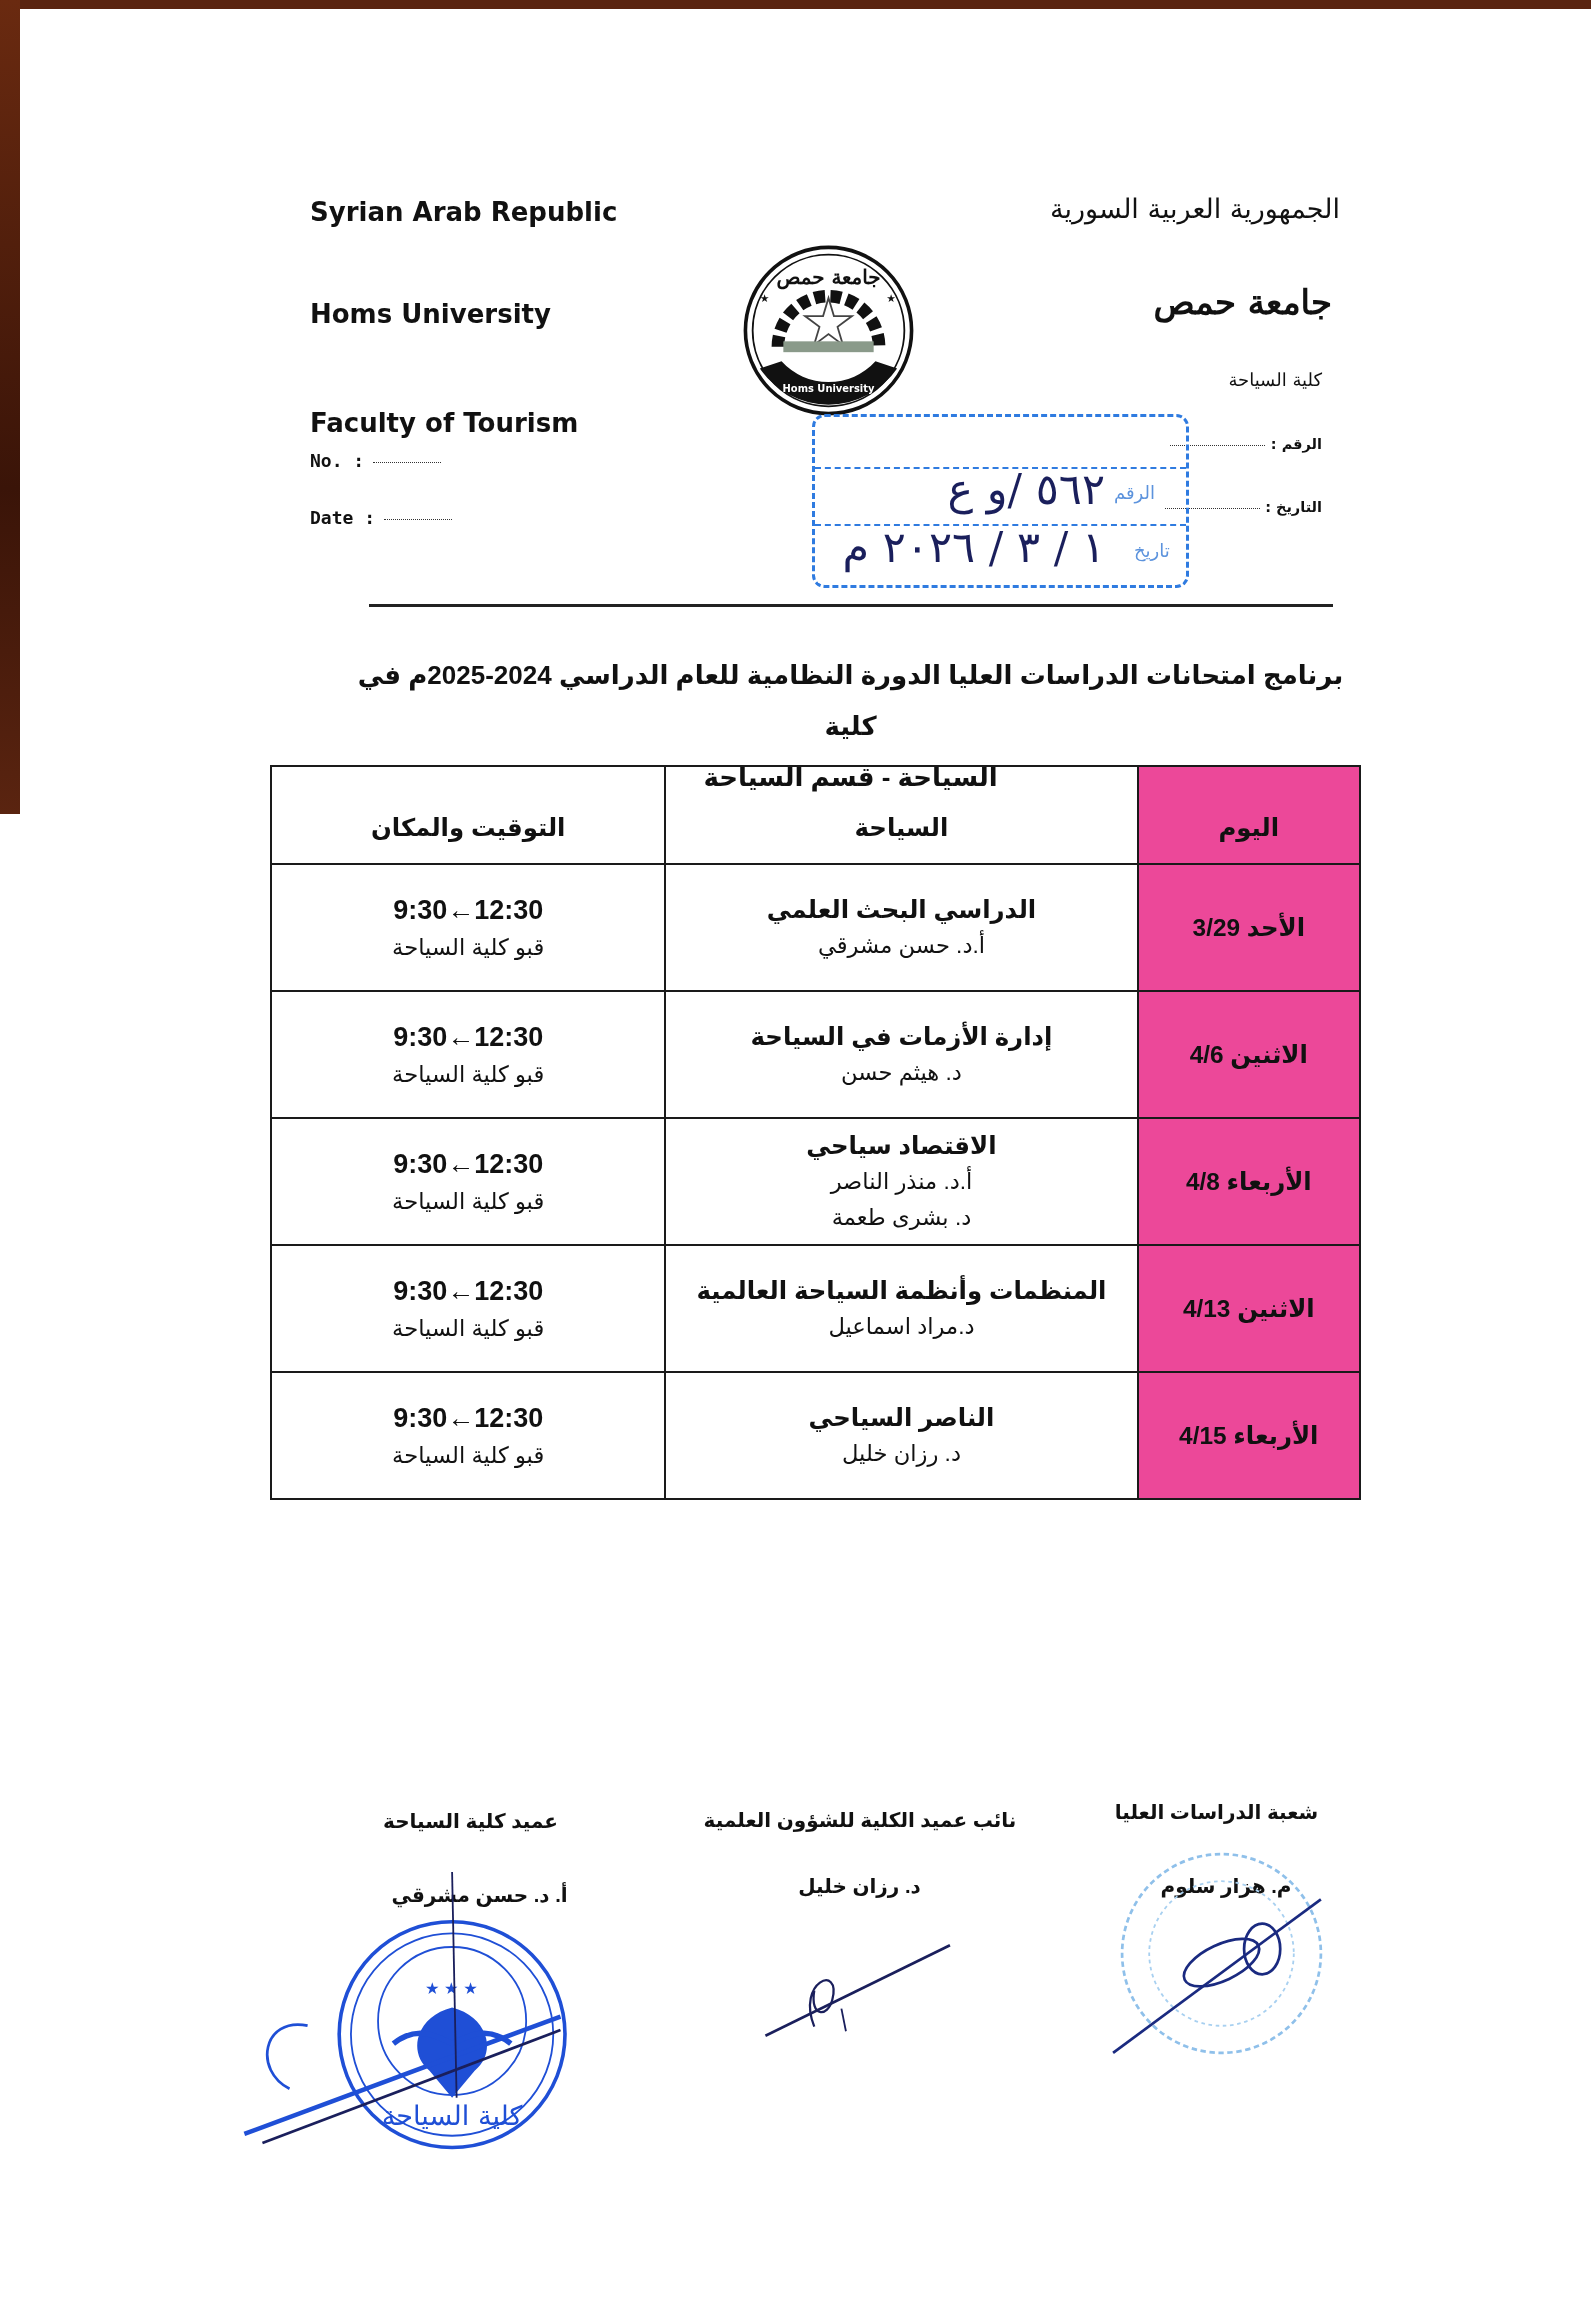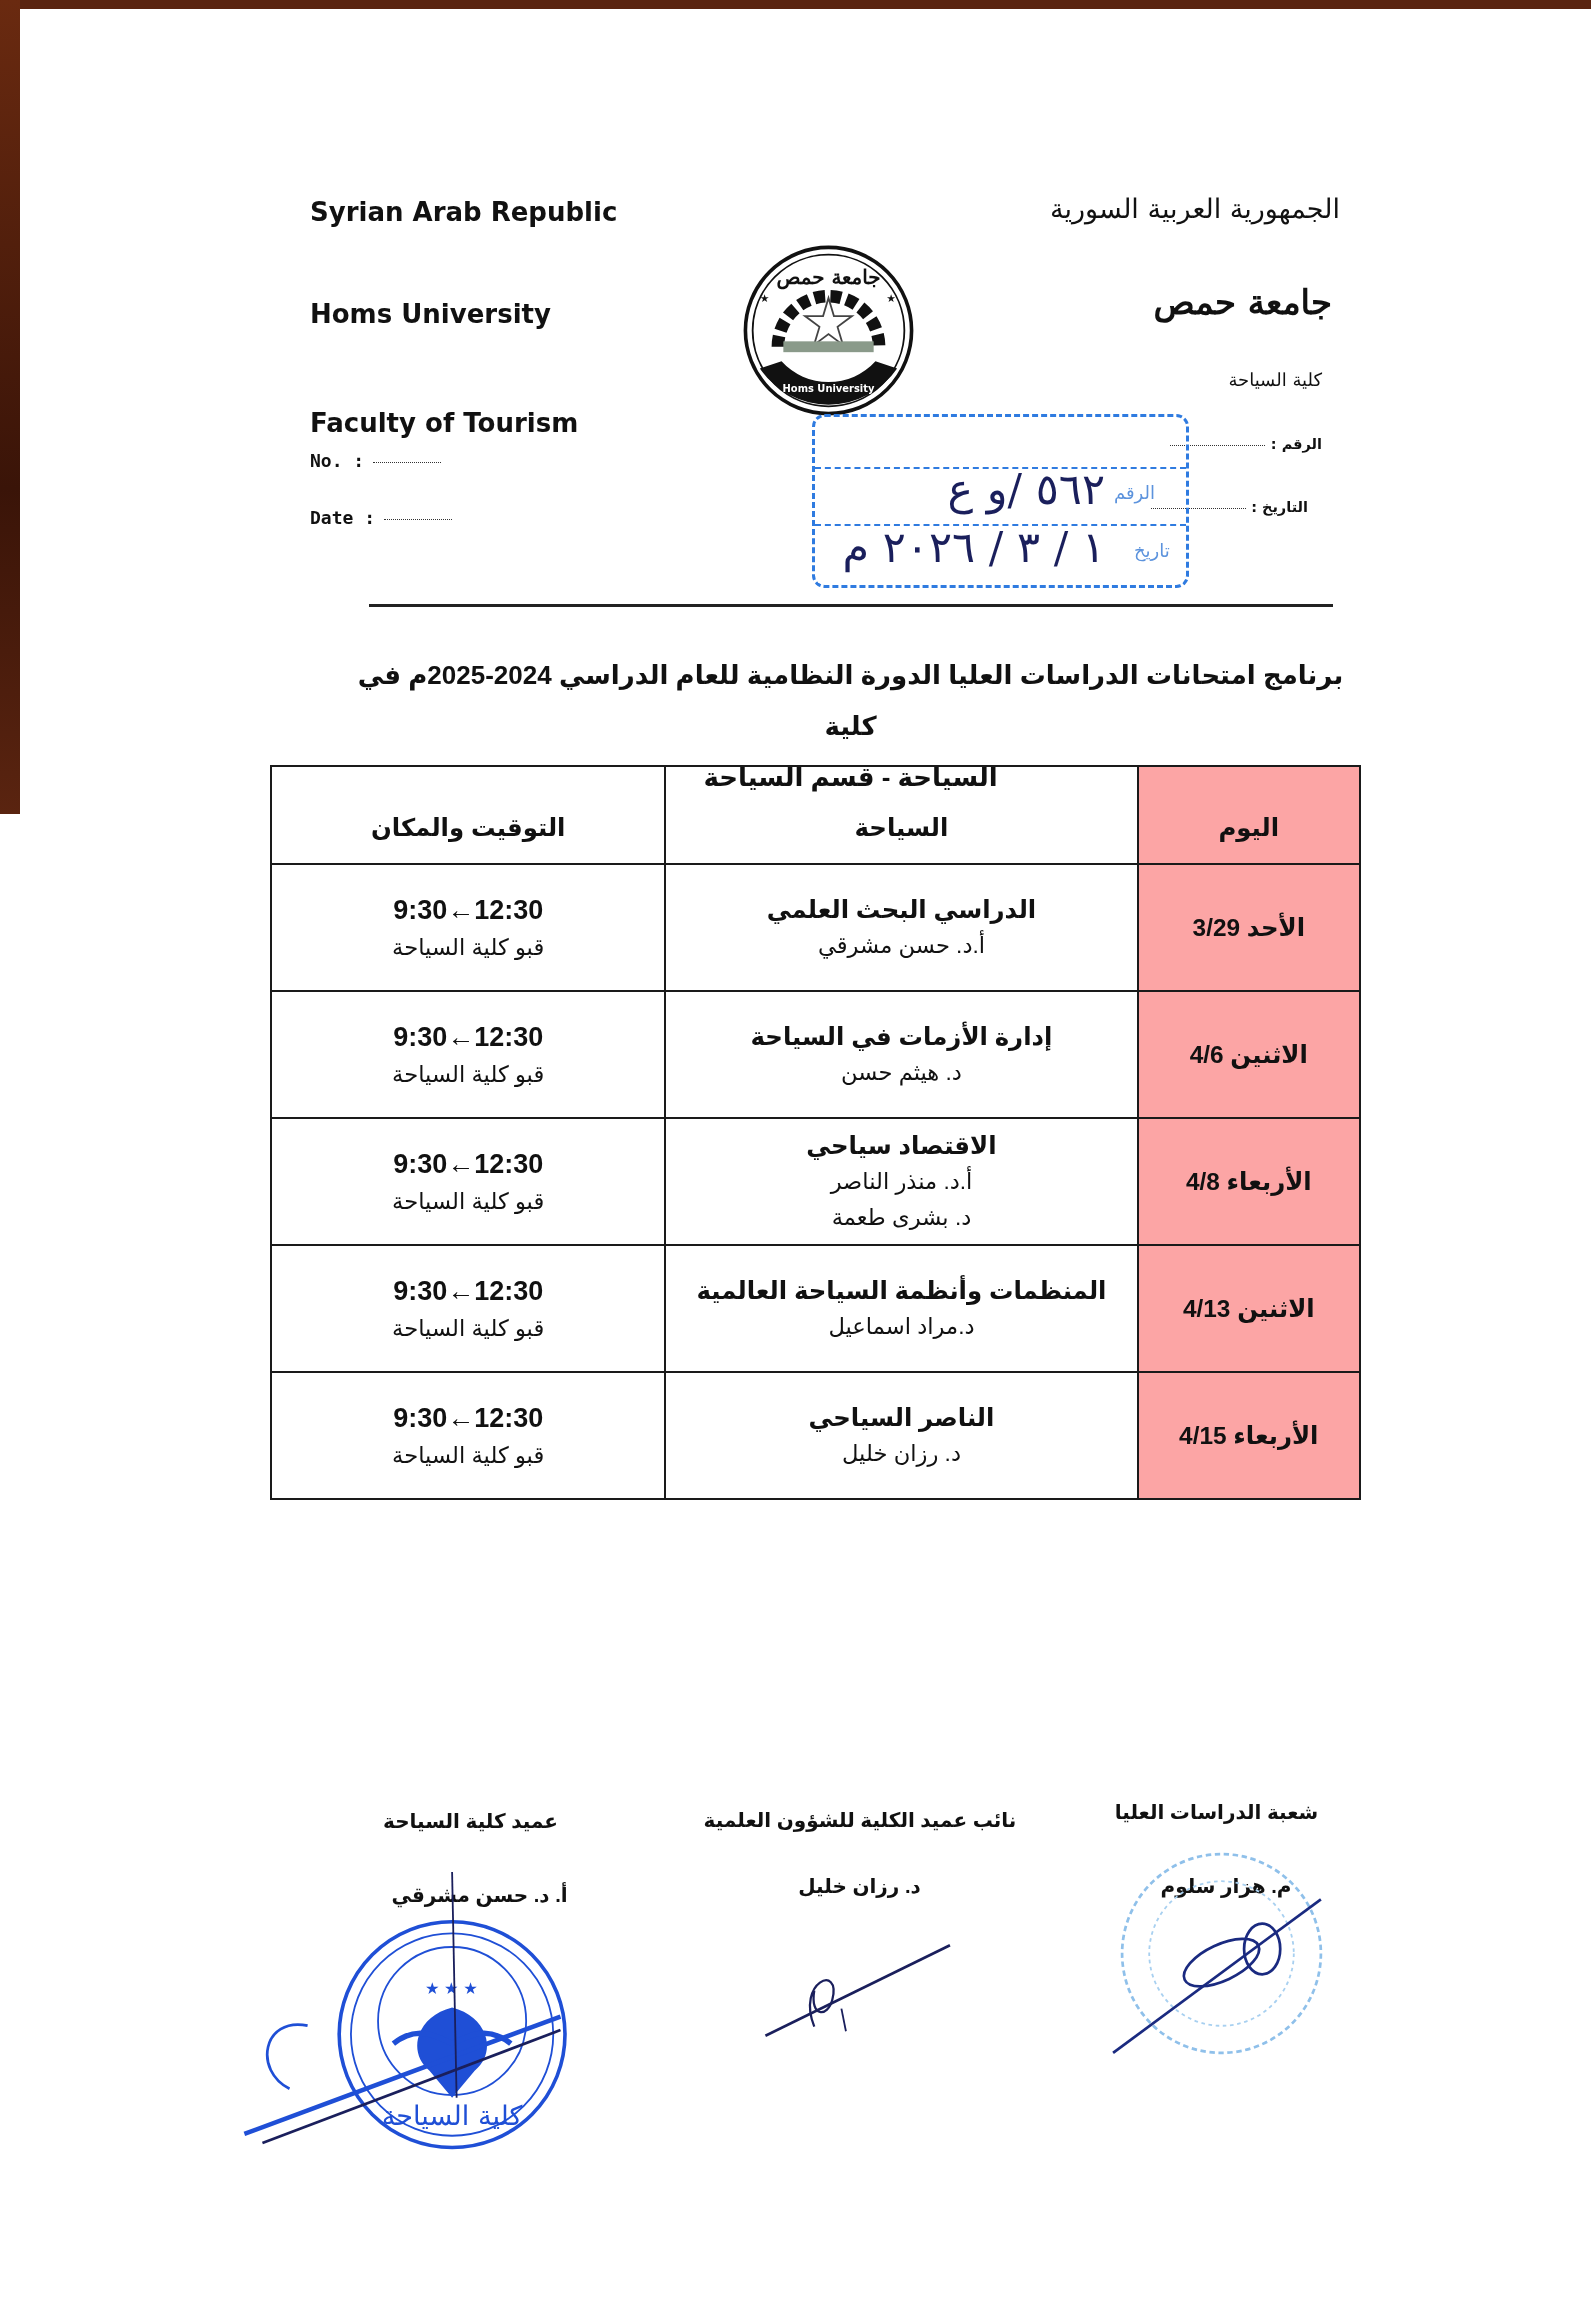--- a/index.html
+++ b/index.html
@@ -30,21 +30,21 @@
   .stamp-label { position: absolute; font-size: 18px; color: #5c93dd; direction: rtl; }
 
   .hr { position: absolute; left: 369px; top: 604px; width: 964px; height: 2.7px; background: #222; }
 
   .doc-title { position: absolute; left: 335px; top: 650px; width: 1031px; text-align: center; direction: rtl;
     font-size: 26px; font-weight: bold; line-height: 51px; color: #111; }
 
   table.sched { position: absolute; left: 270px; top: 765px; width: 1091px; border-collapse: collapse; direction: rtl; }
   table.sched td, table.sched th { border: 2.3px solid #1a1a1a; text-align: center; vertical-align: middle; }
   table.sched th { height: 98px; font-size: 24.4px; font-weight: bold; padding-top: 25px; box-sizing: border-box; }
-  .col-day { width: 221px; background: #fca5a5; }
+  .col-day { width: 221px; background: #ec4899; }
   .col-course { width: 475px; }
   .col-time { width: 395px; }
   .course-name { font-size: 24.4px; font-weight: bold; line-height: 36px; }
   .instr { font-size: 22.6px; line-height: 36px; }
   .day { font-size: 24.4px; font-weight: bold; }
   .time { font-size: 27px; font-weight: bold; direction: ltr; line-height: 40px; font-family: "Liberation Sans", sans-serif; }
   .place { font-size: 22.6px; line-height: 36px; }
 
   .sig-title { position: absolute; font-size: 20px; font-weight: bold; direction: rtl; text-align: center; }
   .sig-name { position: absolute; font-size: 20px; font-weight: bold; direction: rtl; text-align: center; }
@@ -65,21 +65,21 @@
 <div class="en-line en-small" style="top:507px;">
   <span>Date :</span><span class="dots"></span>
 </div>
 
 <div class="ar-line ar" style="right:251px; top:193px; font-size:27px; font-family:'DejaVu Serif',serif;">الجمهورية العربية السورية</div>
 <div class="ar-line ar" style="right:259px; top:282px; font-size:34px; font-weight:bold; font-family:'DejaVu Serif',serif;">جامعة حمص</div>
 <div class="ar-line ar" style="right:269px; top:369px; font-size:18px; font-family:'DejaVu Serif',serif;">كلية السياحة</div>
 <div class="ar-line ar" style="right:269px; top:436px; font-size:14.5px; font-weight:bold;">
   <span>الرقم :</span><span class="dots" style="width:95px;margin-right:5.4px;margin-left:0;"></span>
 </div>
-<div class="ar-line ar" style="right:283px; top:499px; font-size:14.5px; font-weight:bold;">
+<div class="ar-line ar" style="right:269px; top:499px; font-size:14.5px; font-weight:bold;">
   <span>التاريخ :</span><span class="dots" style="width:95px;margin-right:5.4px;margin-left:0;"></span>
 </div>
 
 <svg class="logo" viewBox="0 0 196 196">
   <circle cx="98" cy="98" r="92" fill="none" stroke="#111" stroke-width="4"></circle>
   <circle cx="98" cy="98" r="84" fill="none" stroke="#111" stroke-width="2"></circle>
   <path d="M22 140 A92 92 0 0 0 174 140 L150 132 A70 70 0 0 1 46 132 Z" fill="#111"></path>
   <text x="98" y="166" text-anchor="middle" font-size="11" font-weight="bold" fill="#fff" font-family="DejaVu Sans, sans-serif">Homs University</text>
   <text x="98" y="148" text-anchor="middle" font-size="8" fill="#fff" font-family="DejaVu Sans, sans-serif">1979</text>
   <path d="M42 116 A56 56 0 0 1 154 116" fill="none" stroke="#111" stroke-width="14" stroke-dasharray="12 6"></path>

